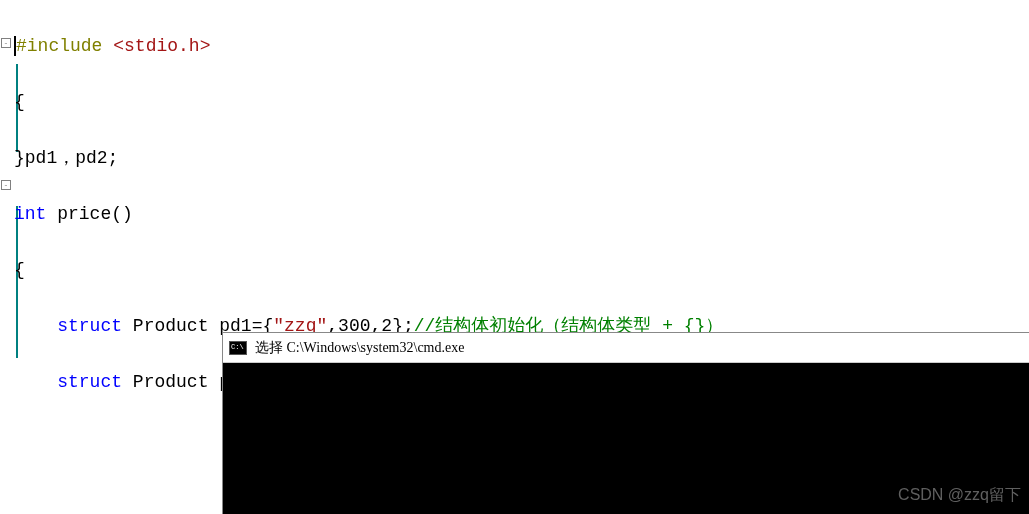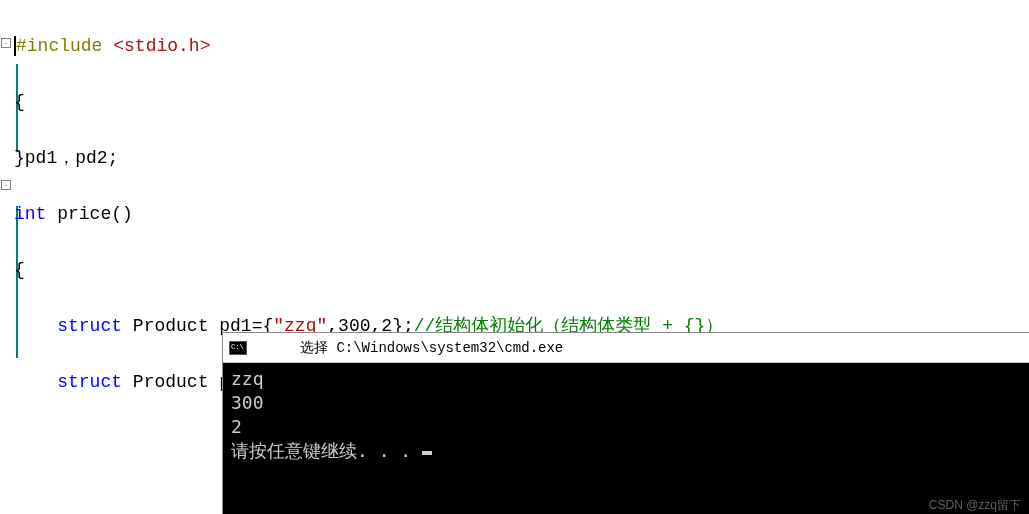--- a/index.html
+++ b/index.html
@@ -94,47 +94,46 @@
     }
     .terminal-icon::after {
       content: "C:\\";
       color: #fff;
       font-size: 7px;
       position: absolute;
       top: 1px;
       left: 1px;
     }
     .terminal-title {
-      font-family: Liberation Mono, monospace;
+      font-family: Liberation Serif, serif;
       font-size: 14px;
       color: #000;
-      margin-left: 45px;
     }
     .terminal-body {
       padding: 4px 8px;
       color: #cccccc;
       font-family: "NSimSun", "SimSun", "Consolas", monospace;
       font-size: 18px;
       line-height: 24px;
       white-space: pre;
     }
     .term-cursor {
       display: inline-block;
       width: 10px;
       height: 4px;
       background: #cccccc;
       vertical-align: baseline;
       margin-bottom: 2px;
     }
     .watermark {
       position: absolute;
       right: 8px;
-      bottom: 0;
+      bottom: 8px;
       font-family: "Microsoft YaHei", sans-serif;
-      font-size: 12px;
+      font-size: 16px;
       color: #888888;
       opacity: 0.7;
     }
     .line { display: block; }
   </style>
 </head>
 <body>
 
 <div class="gutter">
   <div class="fold fold1">-</div>
@@ -155,19 +154,15 @@
 
 
 
 </div>
 
 <div class="terminal">
   <div class="terminal-titlebar">
     <div class="terminal-icon"></div>
     <div class="terminal-title">选择 C:\Windows\system32\cmd.exe</div>
   </div>
-  <div class="terminal-body"><span>zzq</span>
-<span>300</span>
-<span>2</span>
-<span>请按任意键继续. . . </span><span class="term-cursor"></span></div>
 </div>
 
 <div class="watermark">CSDN @zzq留下</div>
 
 </body></html>

